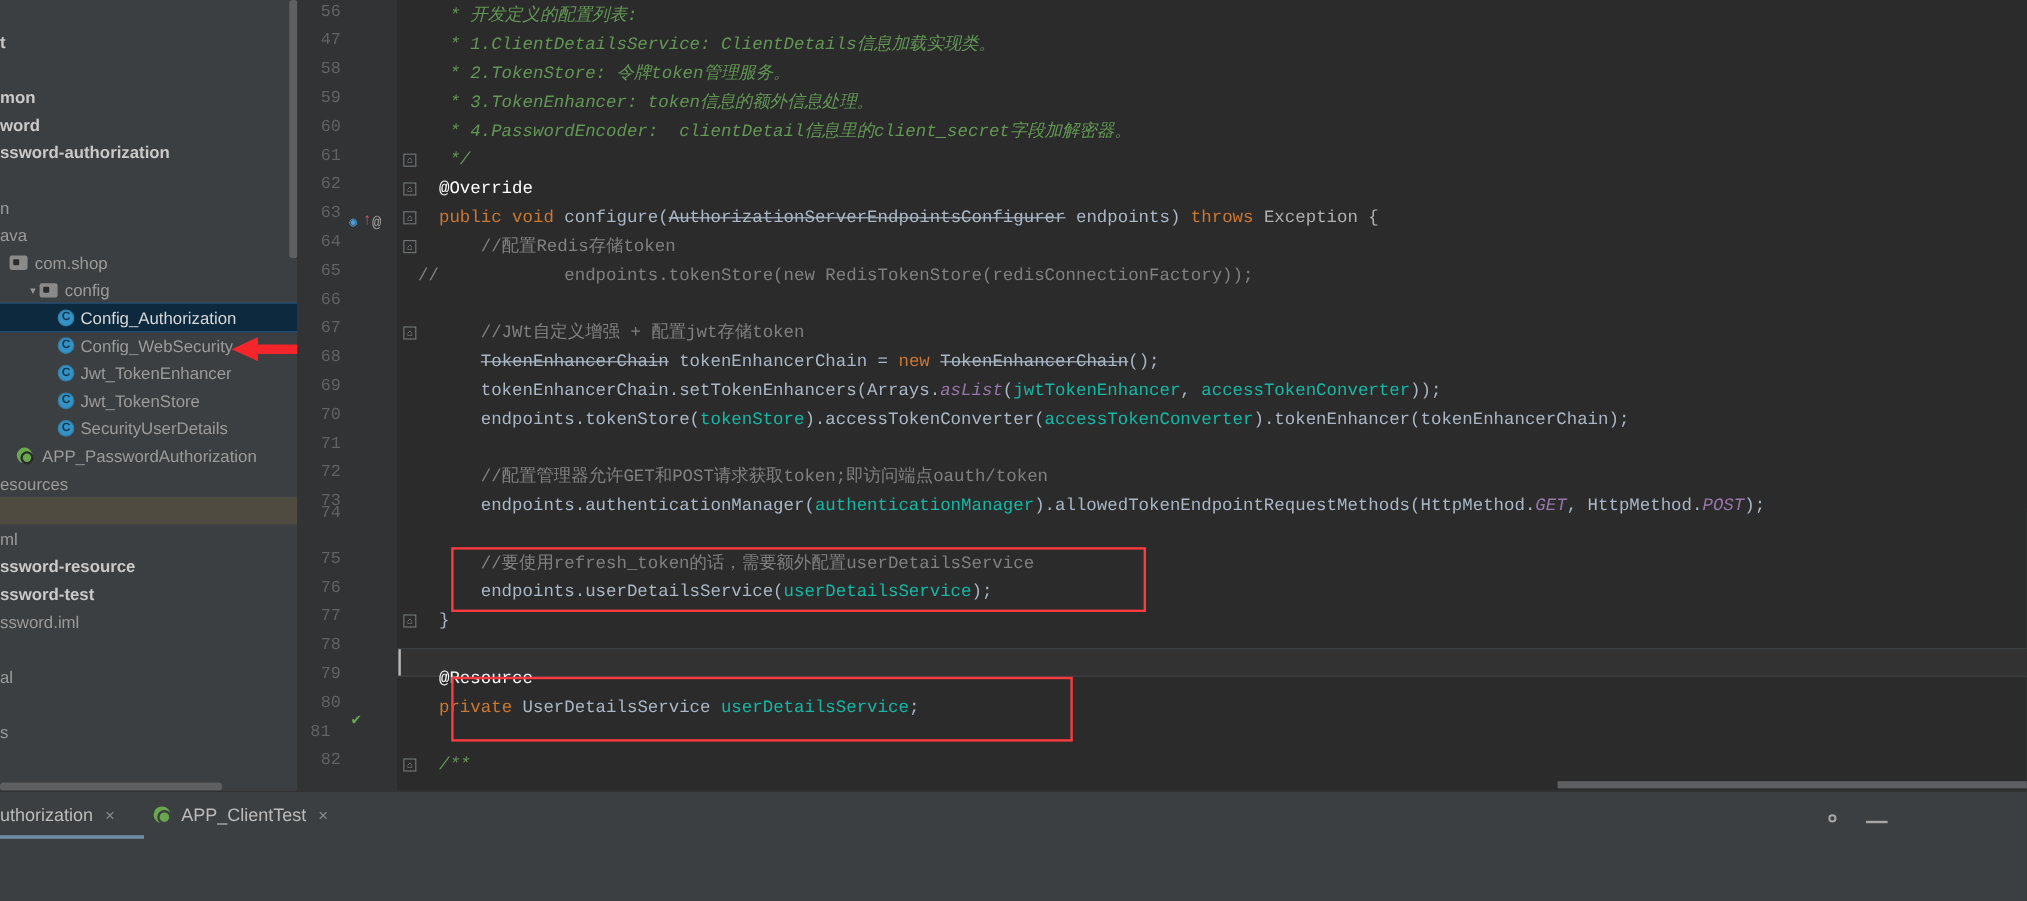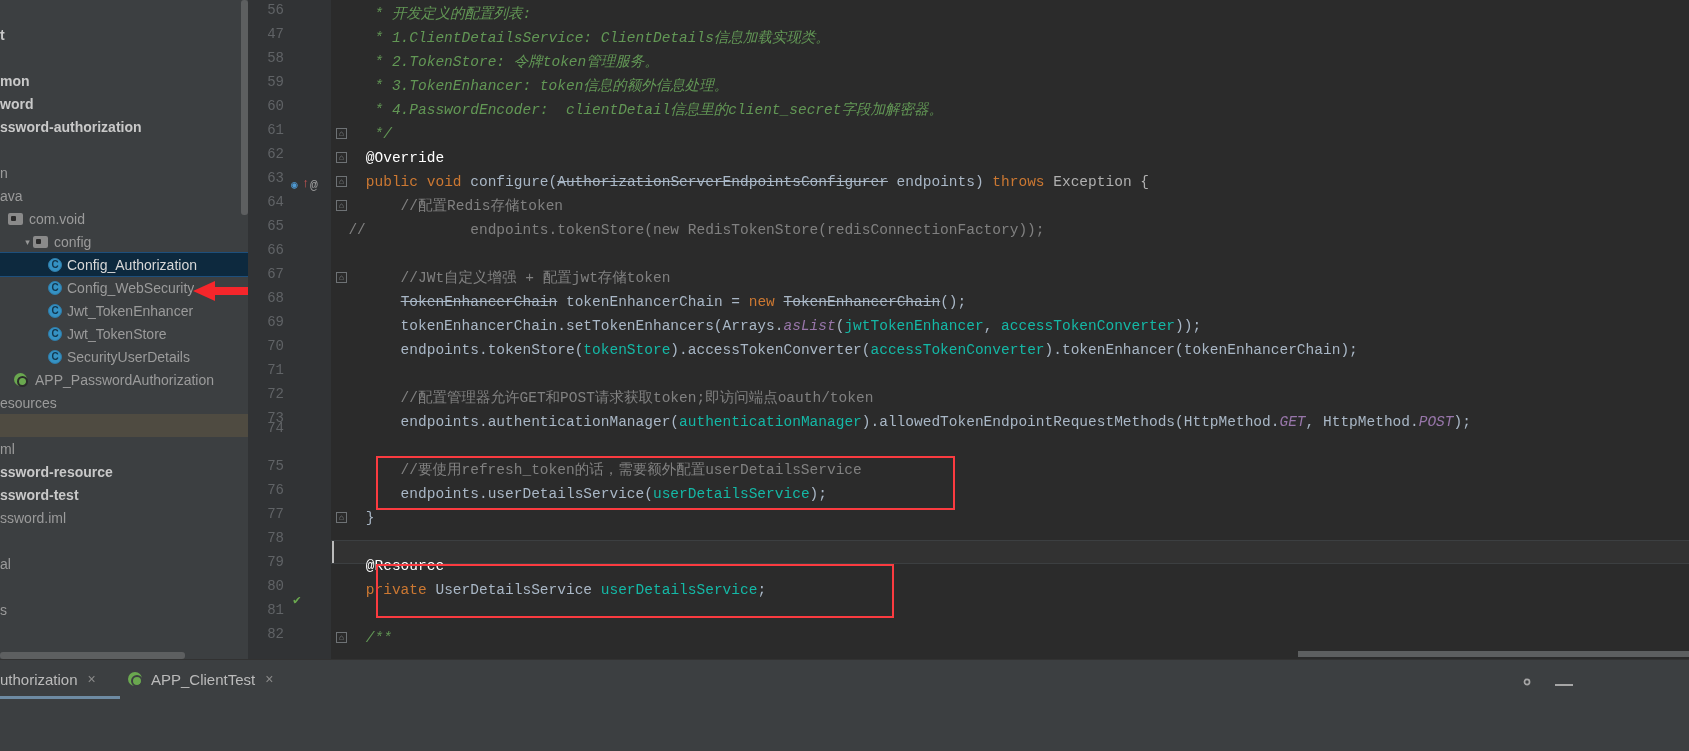--- a/index.html
+++ b/index.html
@@ -244,21 +244,21 @@
           <span class="tree-label"></span>
         </div>
         <div class="tree-row dim" style="top: 161px; position: absolute; left: 0px; right: 0px; padding-left: 0px;">
           <span class="tree-label">n</span>
         </div>
         <div class="tree-row dim" style="top: 184px; position: absolute; left: 0px; right: 0px; padding-left: 0px;">
           <span class="tree-label">ava</span>
         </div>
         <div class="tree-row dim" style="top: 207px; position: absolute; left: 0px; right: 0px; padding-left: 8px;">
           <span class="icon-folder"></span>
-          <span class="tree-label">com.void</span>
+          <span class="tree-label">com.shop</span>
         </div>
         <div class="tree-row dim" style="top: 230px; position: absolute; left: 0px; right: 0px; padding-left: 22px;">
           <span class="arrow-caret">▾</span>
           <span class="icon-folder"></span>
           <span class="tree-label">config</span>
         </div>
         <div class="tree-row selected" style="top: 253px; position: absolute; left: 0px; right: 0px; padding-left: 48px;">
           <span class="icon-class"></span>
           <span class="tree-label">Config_Authorization</span>
         </div>
@@ -341,21 +341,21 @@
         <div class="ln" style="top: 362px;">71</div>
         <div class="ln" style="top: 386px;">72</div>
         <div class="ln" style="top: 410px;">73</div>
         <div class="ln" style="top: 420px;">74</div>
         <div class="ln" style="top: 458px;">75</div>
         <div class="ln" style="top: 482px;">76</div>
         <div class="ln" style="top: 506px;">77</div>
         <div class="ln" style="top: 530px;">78</div>
         <div class="ln" style="top: 554px;">79</div>
         <div class="ln" style="top: 578px;">80</div>
-        <div class="ln" style="top: 602px;">81</div>
+        <div class="ln" style="top: 602px; text-align: center;">81</div>
         <div class="ln" style="top: 626px;">82</div>
       </div>
 
     <div class="gut-mark" style="left:43px;top:178px;color:#4e9ad4;font-size:11px;">◉</div>
     <div class="gut-mark" style="left:54px;top:176px;color:#cc5555;font-size:13px;">↑</div>
     <div class="gut-mark" style="left:62px;top:178px;color:#a0a0a0;font-size:13px;">@</div>
     <div class="gut-mark" style="left:45px;top:592px;color:#6aa84f;font-size:13px;">✔</div>
 
     <div id="gutter-folds">
         <div class="fold plain" style="top: 128px;">⌂</div>

